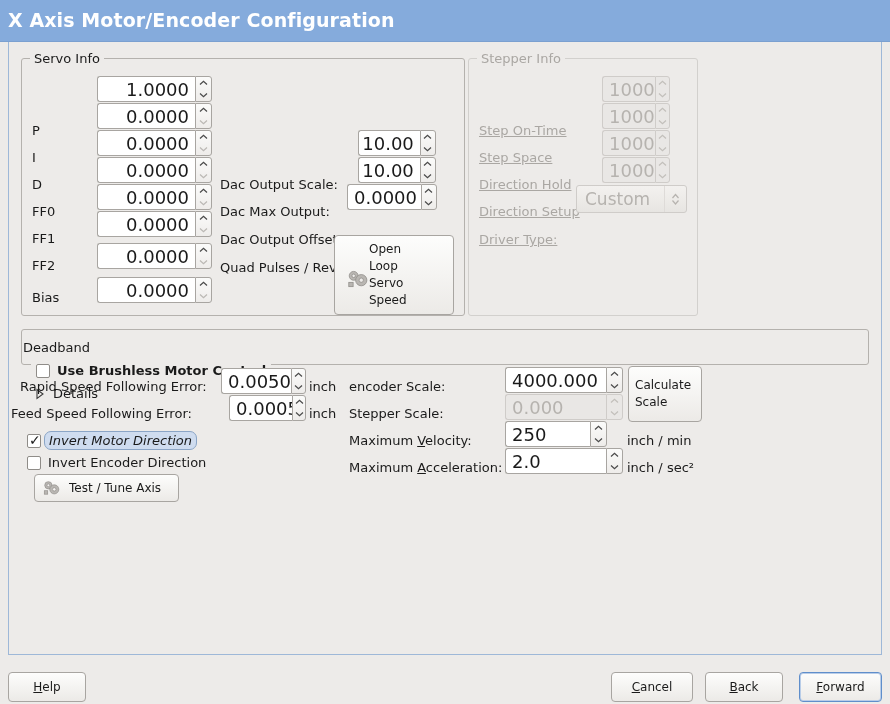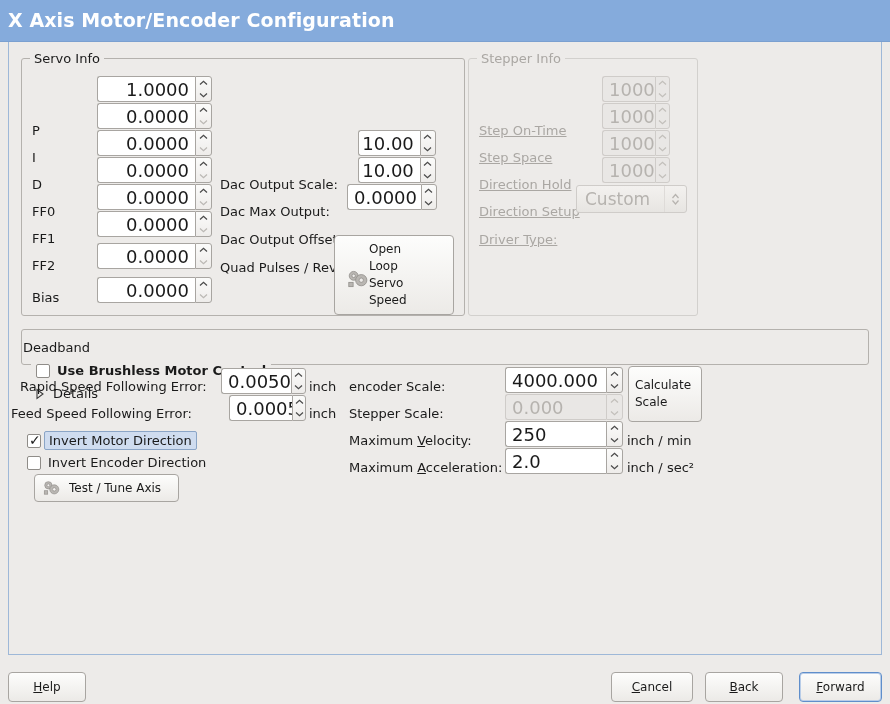--- a/index.html
+++ b/index.html
@@ -147,21 +147,22 @@
     position: absolute; left: 1px; top: -2px;
     font-size: 14px; color: #1a1a1a; line-height: 14px;
   }
   .chk-label { font-size: 13px; color: #1a1a1a; white-space: nowrap; }
   .chk-label.bold { font-weight: bold; }
   .chk-label.focusmark {
     background: #cfdcef;
     border: 1px solid #8ba5c6;
     padding: 1px 4px;
     margin: -1px -4px;
-    border-radius: 2px;
+    border-radius: 7px;
+    font-style: italic;
   }
 
   
   .expander { position: absolute; display: flex; align-items: center; gap: 8px; }
   .exp-tri { width: 10px; height: 12px; flex: 0 0 10px; }
 
   
   .gear-icon { width: 22px; height: 20px; flex: 0 0 22px; display: block; }
   .gear-icon.abs { position: absolute; }
 
@@ -572,21 +573,21 @@
     </div>
 
     <div class="btn" style="left:619px; top:324px; width:74px; height:56px; justify-content:flex-start;">
       <div class="calc-text">
         <div>Calculate</div>
         <div>Scale</div>
       </div>
     </div>
 
     <div class="lbl" style="left:340px; top:391px;"><span>Maximum </span><span class="mn">V</span><span>elocity:</span></div>
-    <div class="spin" style="left:496px; top:379px; width:118px;">
+    <div class="spin" style="left:496px; top:379px; width:102px;">
       <div class="entry left">250</div>
       <div class="btns">
         <div class="b">
             <svg width="9" height="6" viewBox="0 0 9 6">
               <path d="M1 4.5 L4.5 1.2 L8 4.5" fill="none" stroke="#4a4a4a" stroke-width="1.2"></path>
             </svg>
           </div>
         <div class="b">
             <svg width="9" height="6" viewBox="0 0 9 6">
               <path d="M1 1.5 L4.5 4.8 L8 1.5" fill="none" stroke="#4a4a4a" stroke-width="1.2"></path>

